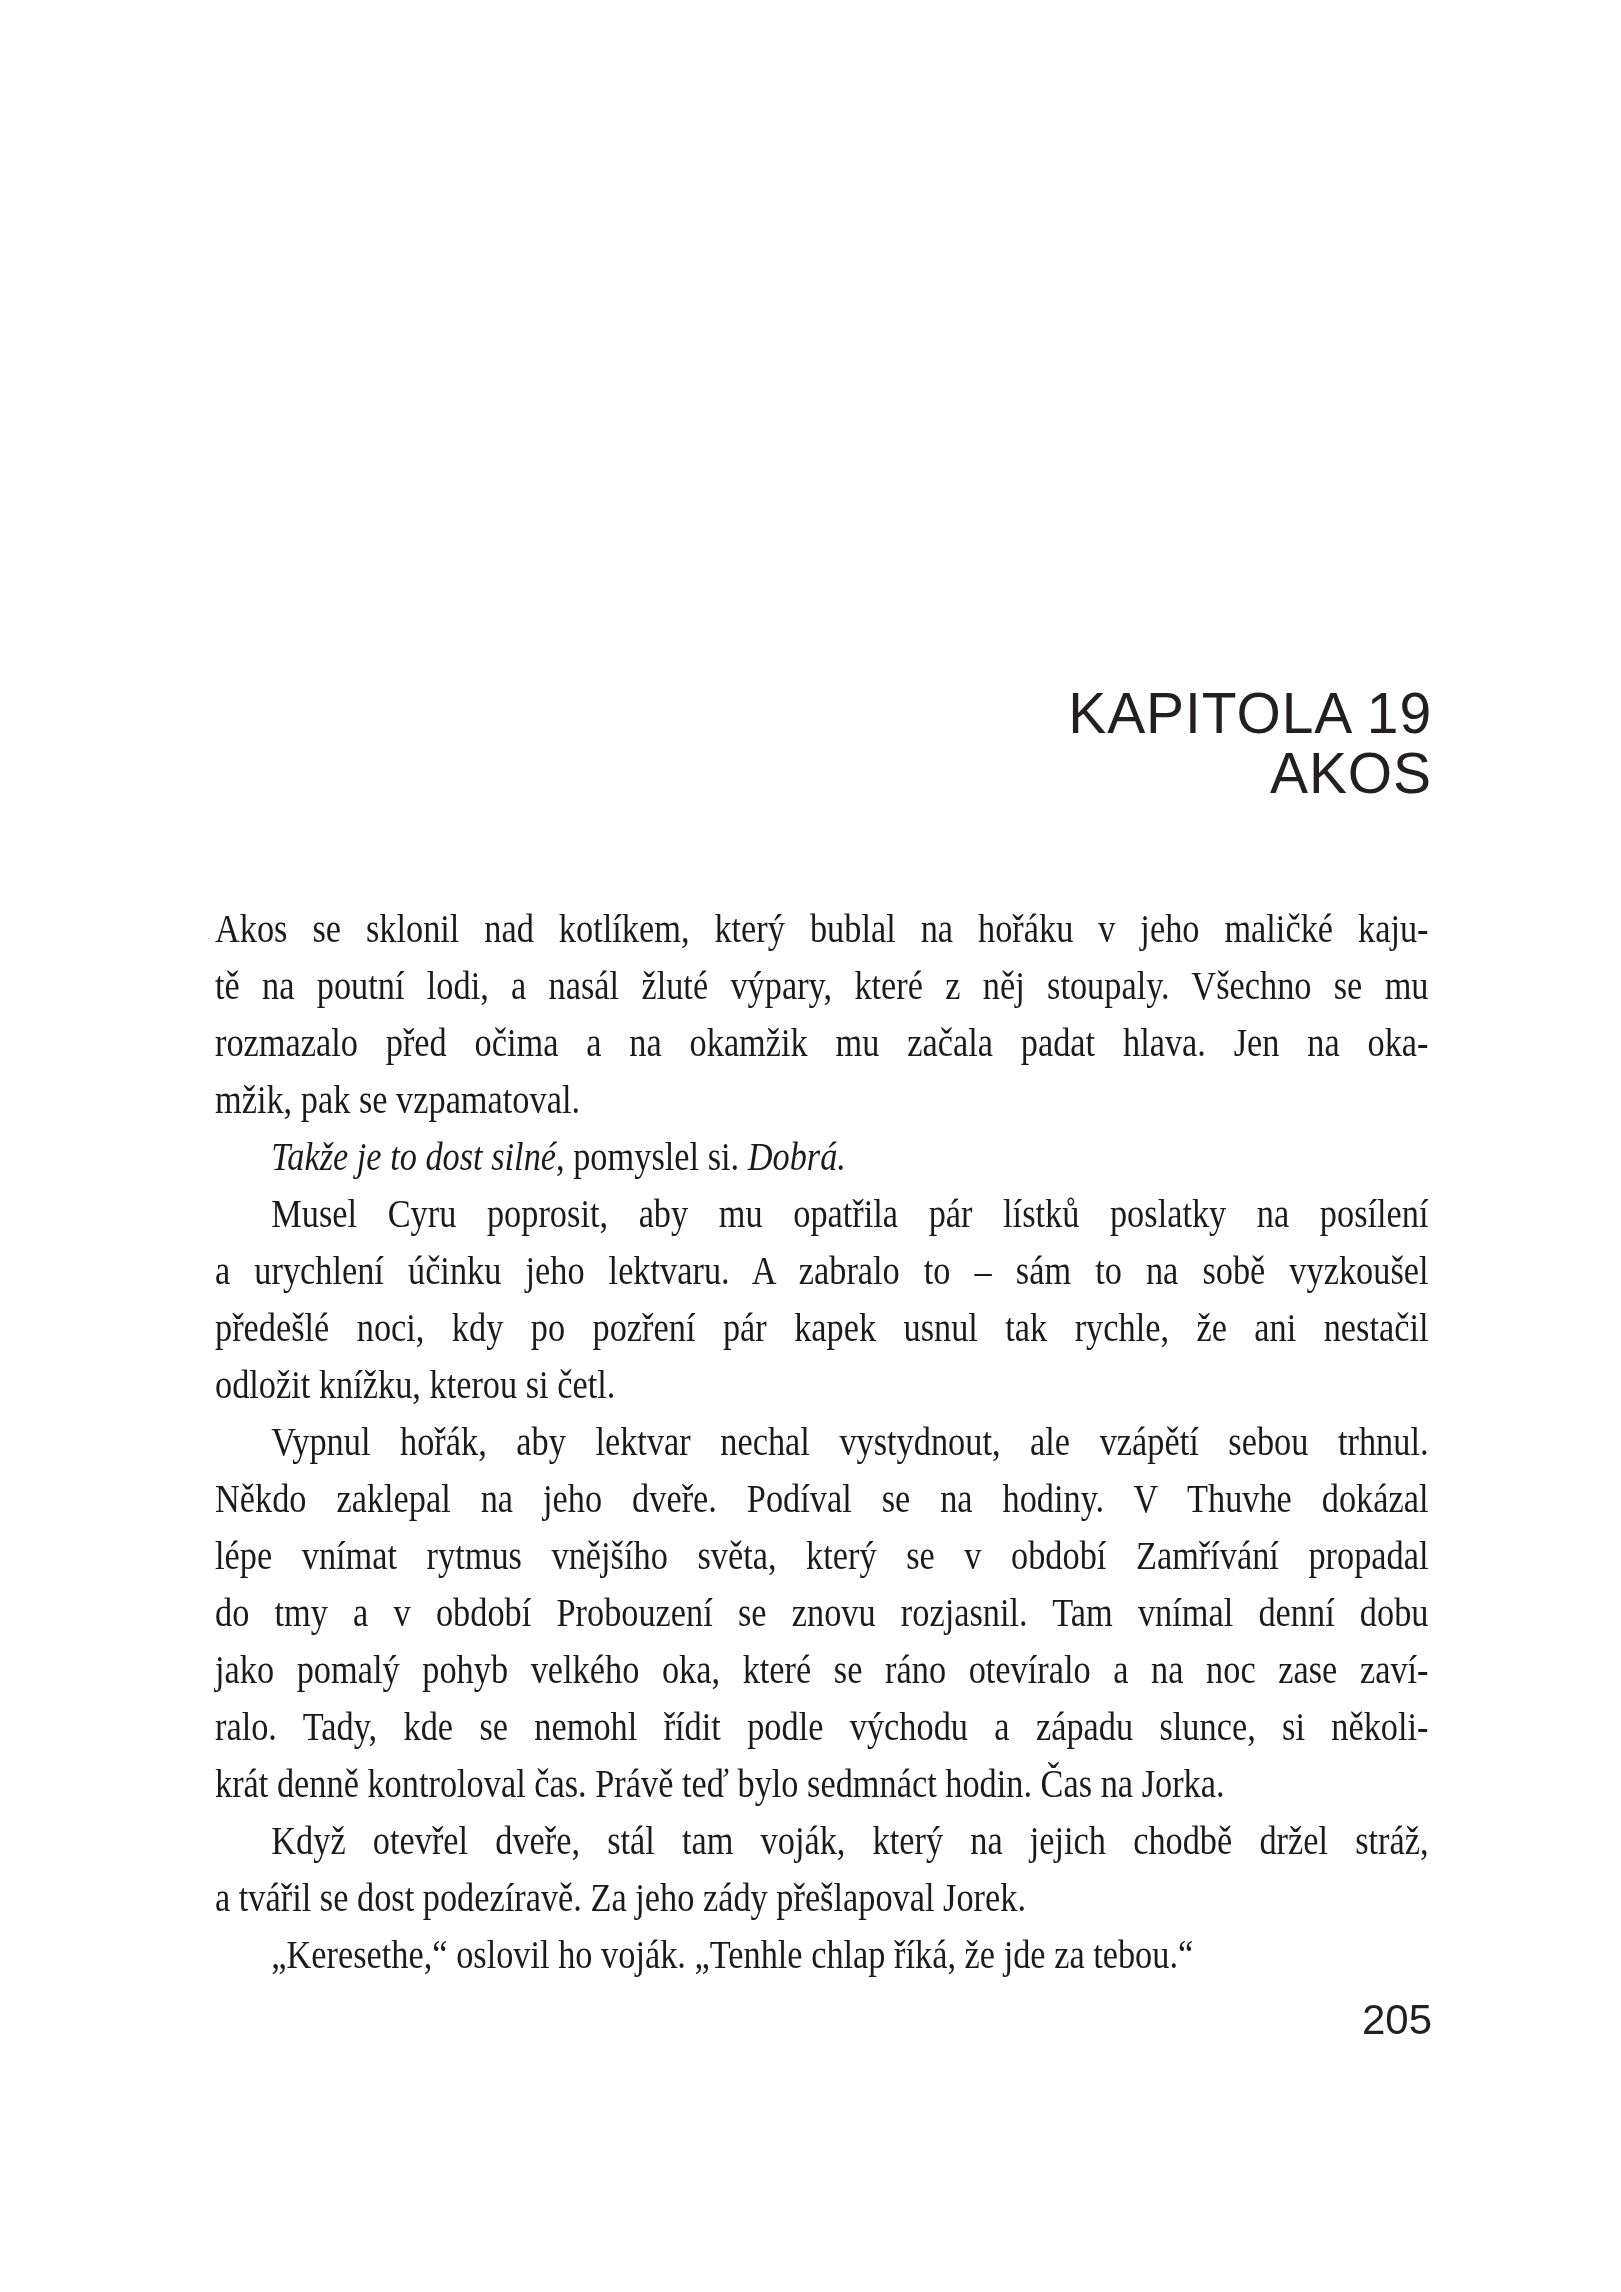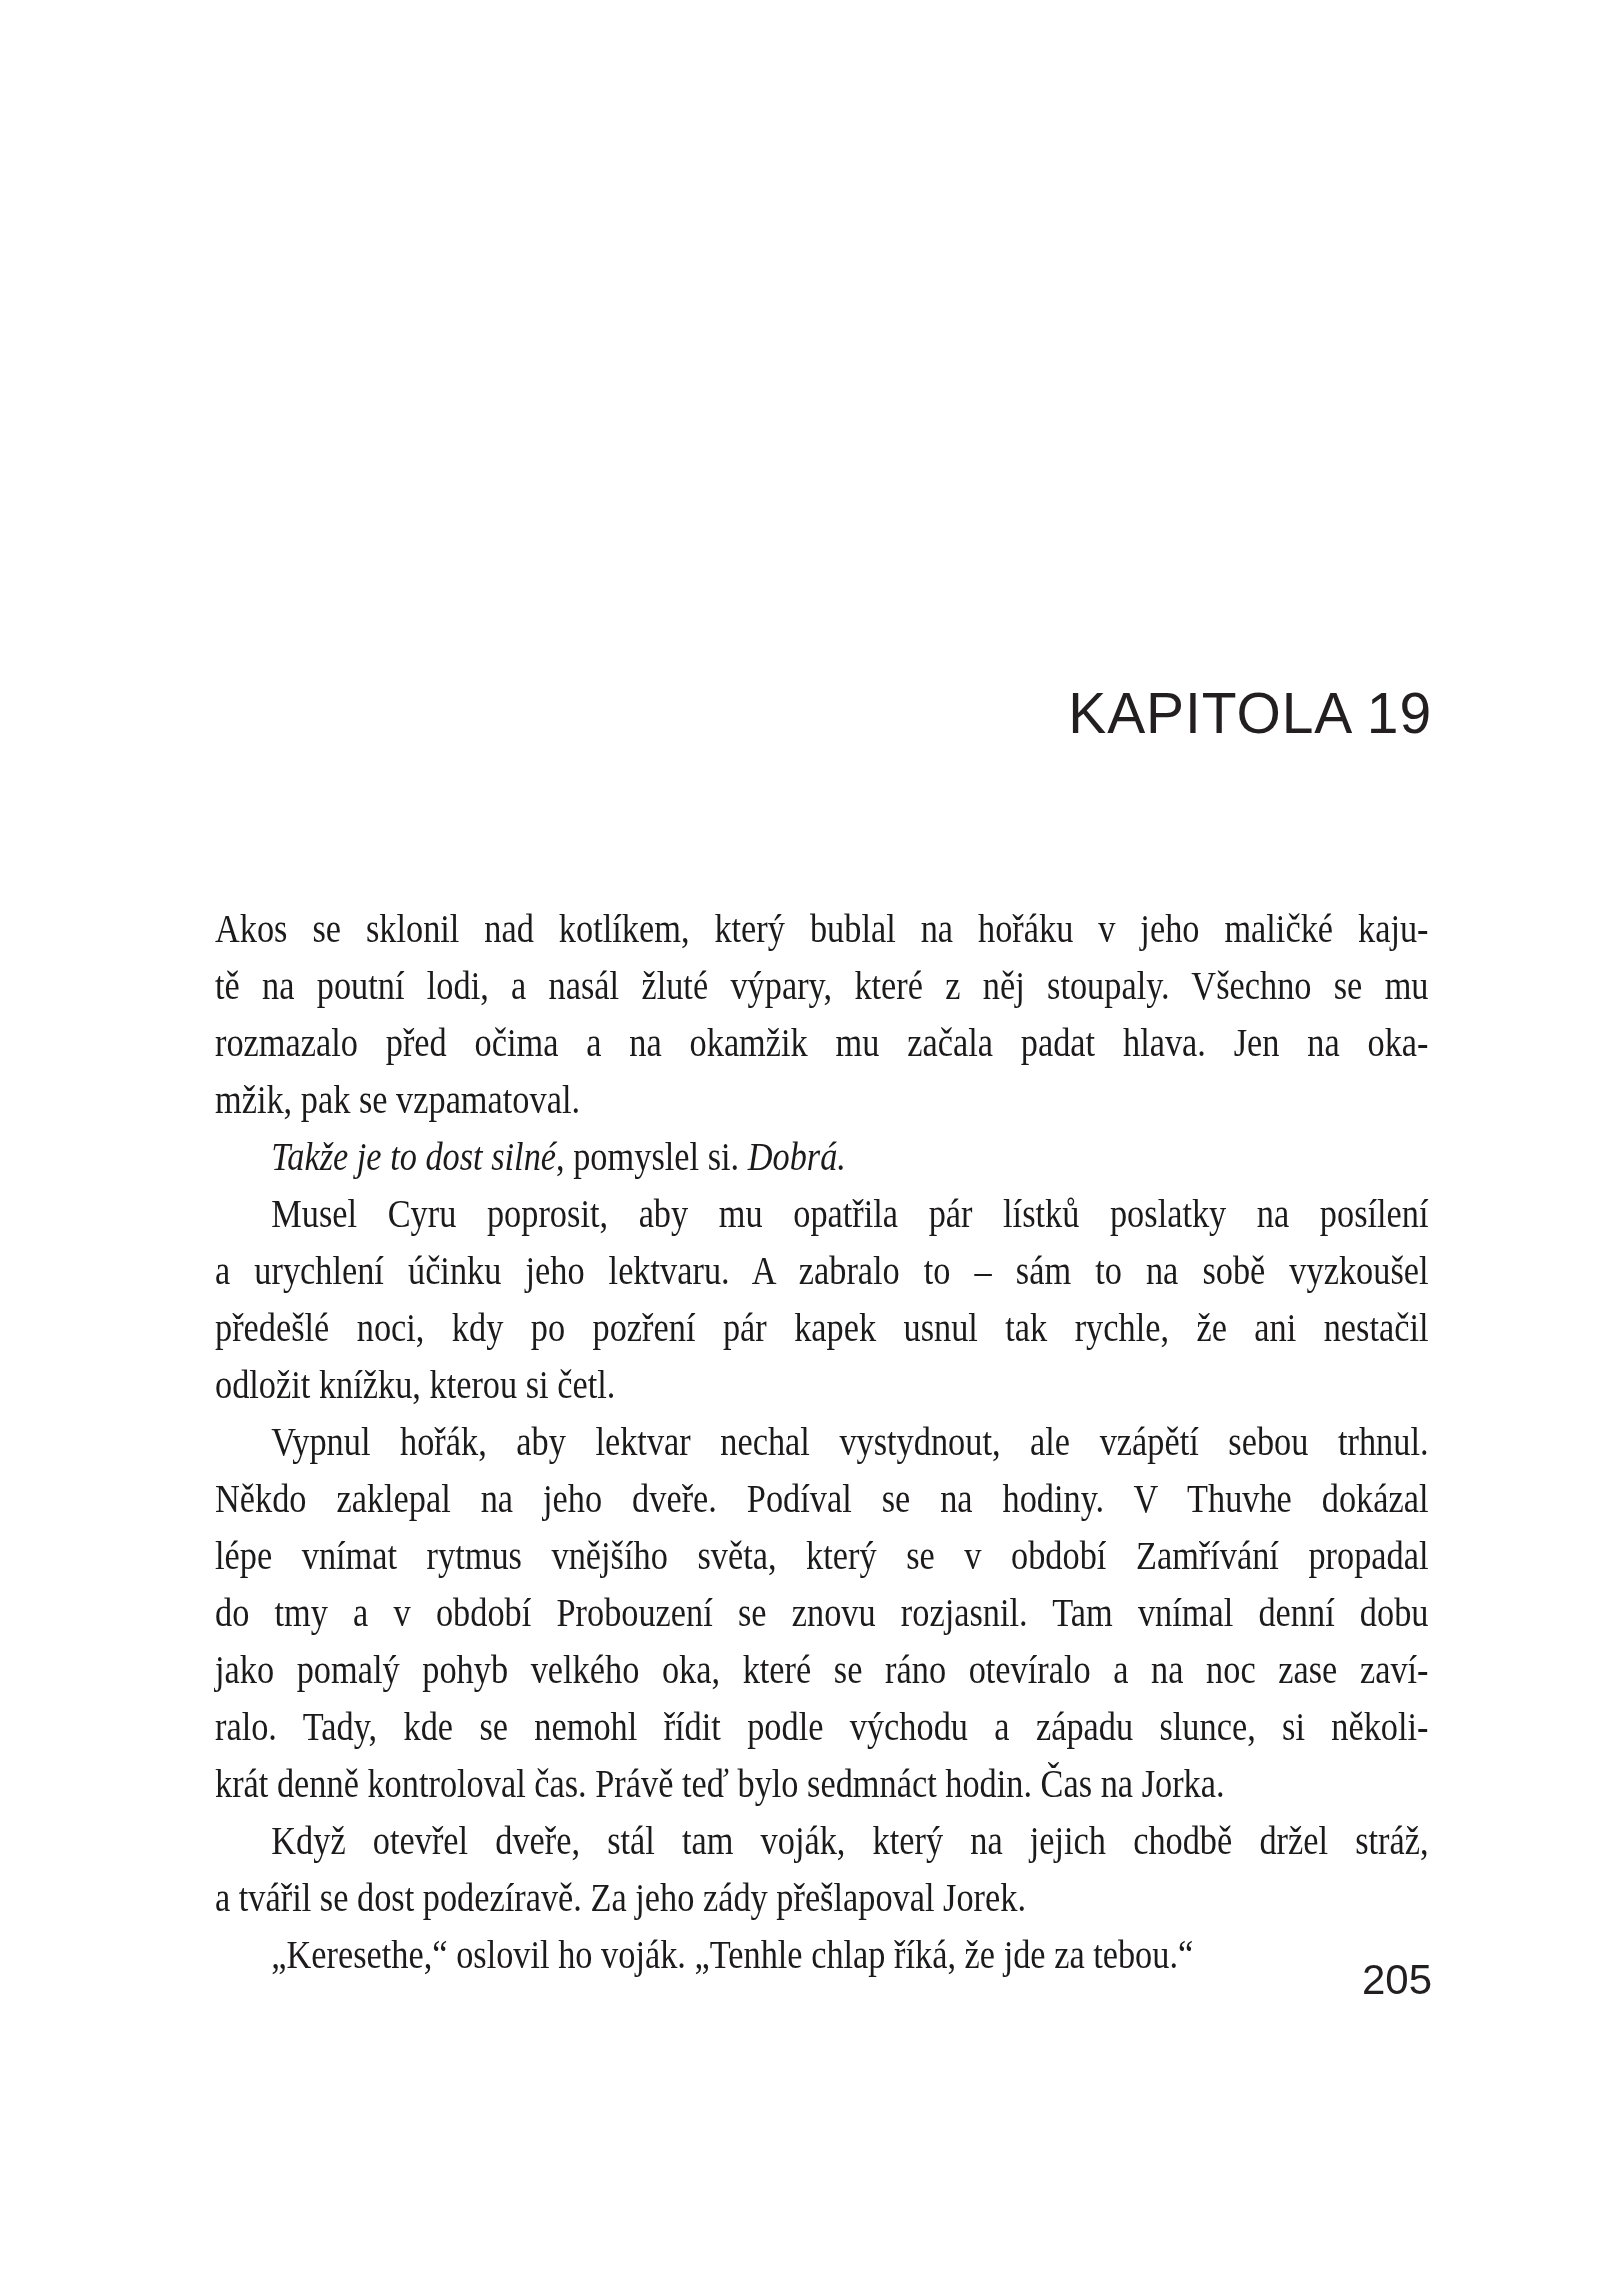--- a/index.html
+++ b/index.html
@@ -54,35 +54,36 @@
     text-align-last: left;
   }
   .line.indent {
     padding-left: 64px;
   }
   .it {
     font-style: italic;
   }
   .page-number {
     position: absolute;
-    top: 1958px;
+    top: 1998px;
     right: 189px;
     font-family: "Liberation Sans", "DejaVu Sans", sans-serif;
     font-size: 42px;
     line-height: 44px;
     color: #231f20;
   }
 </style>
 </head>
 <body>
 
 <div class="page">
 
   <header class="chapter-heading">
     <div>KAPITOLA 19</div>
+    <div>AKOS</div>
   </header>
 
   <main class="body-text">
       <div class="line">Akos se sklonil nad kotlíkem, který bublal na hořáku v jeho maličké kaju-</div>
       <div class="line">tě na poutní lodi, a nasál žluté výpary, které z něj stoupaly. Všechno se mu</div>
       <div class="line">rozmazalo před očima a na okamžik mu začala padat hlava. Jen na oka-</div>
       <div class="line last">mžik, pak se vzpamatoval.</div>
       <div class="line last indent"><span class="it">Takže je to dost silné</span><span>, pomyslel si. </span><span class="it">Dobrá.</span></div>
       <div class="line indent">Musel Cyru poprosit, aby mu opatřila pár lístků poslatky na posílení</div>
       <div class="line">a urychlení účinku jeho lektvaru. A zabralo to – sám to na sobě vyzkoušel</div>

